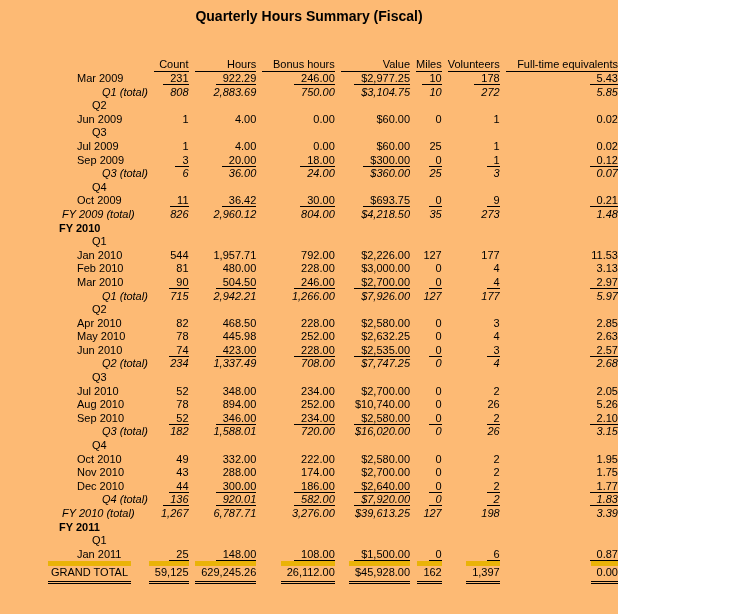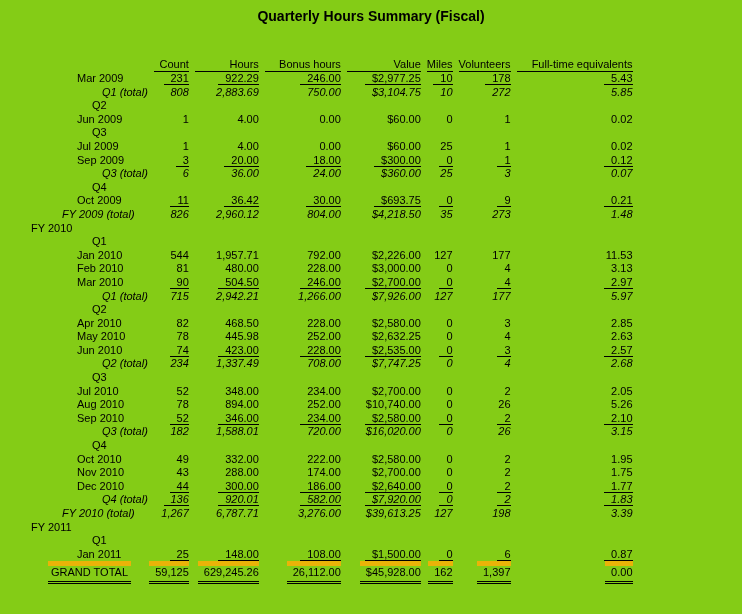--- a/index.html
+++ b/index.html
@@ -4,23 +4,23 @@
 <style>
   html, body {
     margin: 0;
     padding: 0;
     background: #ffffff;
     color: #000000;
     font-family: "Liberation Sans", sans-serif;
   }
   .page {
     position: relative;
-    width: 742px;
+    width: 618px;
     height: 614px;
-    background: #84cc16;
+    background: #fdba74;
     overflow: hidden;
   }
   .title {
     padding-top: 8px;
     height: 16px;
     text-align: center;
     font-size: 14px;
     font-weight: bold;
     line-height: 16px;
   }
@@ -63,21 +63,21 @@
     padding: 0 0 1px 6px;
   }
   .r-grand { font-weight: bold; }
   .r-grand td { padding-top: 2px; }
   .r-grand td.lbl .gt { padding-left: 3px; padding-right: 3px; }
   .r-qtotal, .r-fytotal { font-style: italic; }
   .r-month   td.lbl { padding-left: 77px; }
   .r-qtotal  td.lbl { padding-left: 102px; }
   .r-section-q  td.lbl { padding-left: 92px; }
   .r-fytotal td.lbl { padding-left: 62px; }
-  .r-section-fy td.lbl { padding-left: 31px; }
+  .r-section-fy td.lbl { padding-left: 59px; font-weight: bold; }
   .r-grand   td.lbl { padding-left: 48px; }
 </style>
 </head>
 <body>
 
 <div class="page">
   <div class="title">Quarterly Hours Summary (Fiscal)</div>
   <table class="report">
     <colgroup>
       <col style="width:140px">

